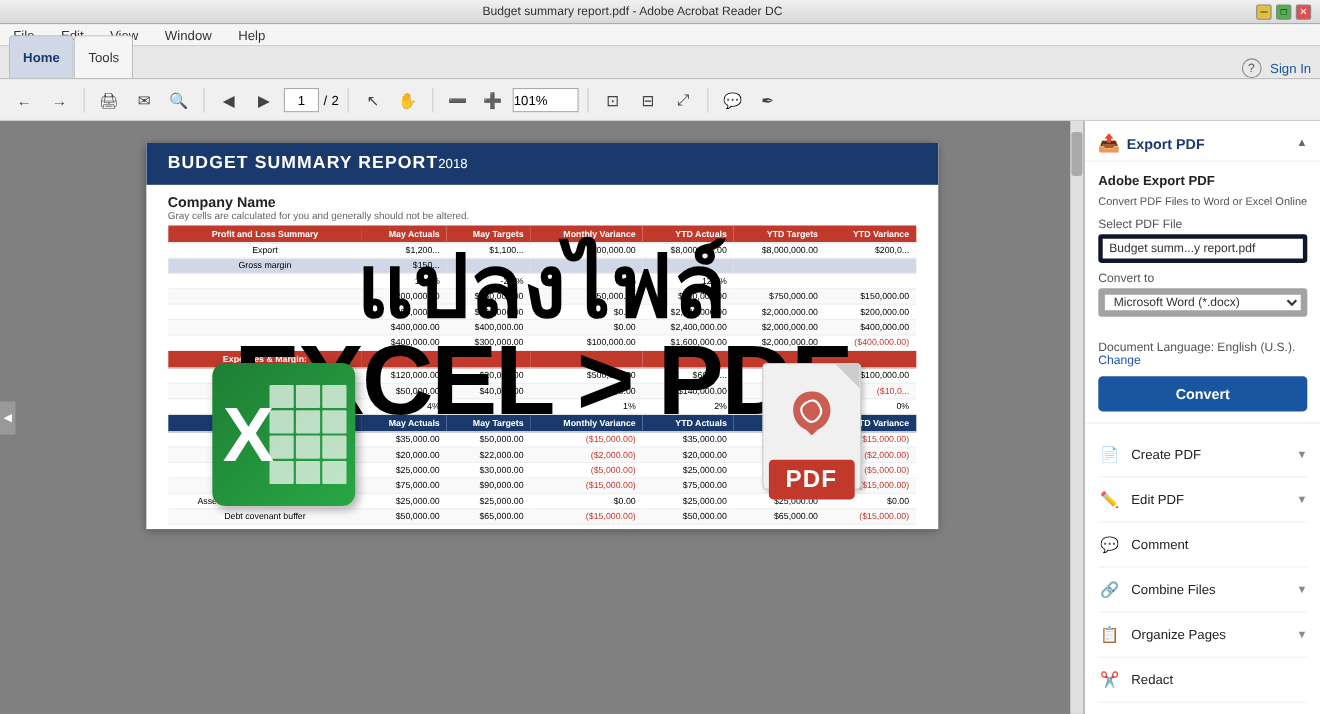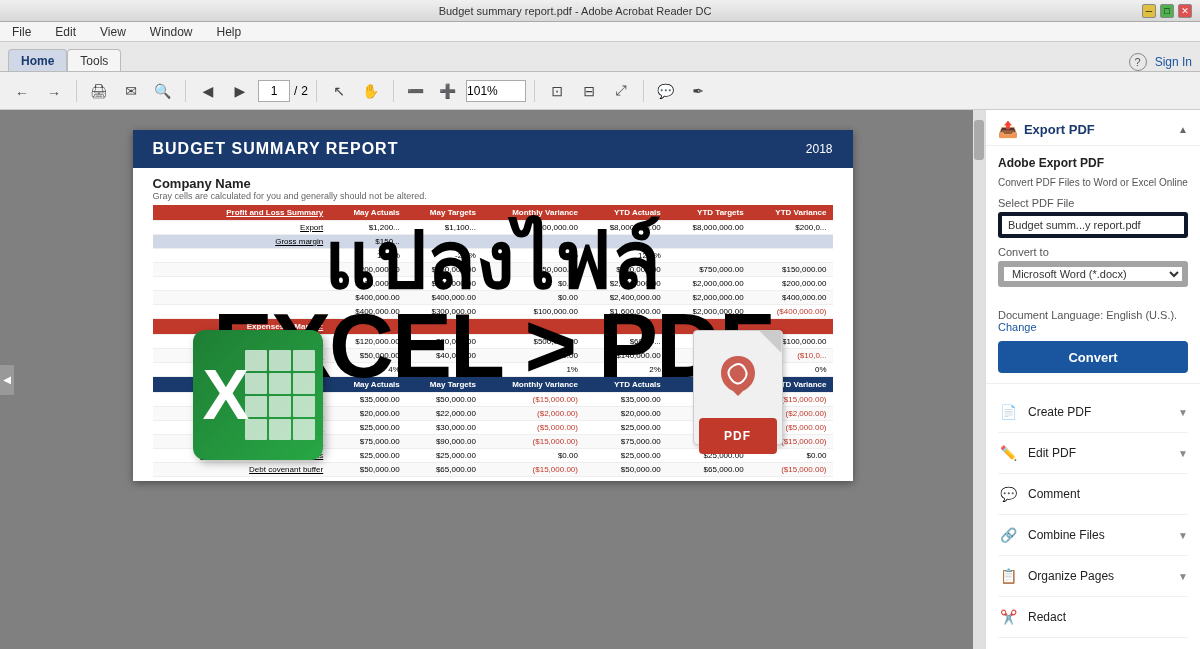--- a/index.html
+++ b/index.html
@@ -37,21 +37,21 @@
     
     #tab-bar {
       height: 30px;
       background: #e8e8e8;
       border-bottom: 1px solid #bbb;
       display: flex;
       align-items: flex-end;
       padding: 0 8px;
     }
     .tab {
-      height: 22px;
+      height: 39px;
       padding: 0 12px;
       background: #f5f5f5;
       border: 1px solid #bbb;
       border-bottom: none;
       border-radius: 4px 4px 0 0;
       display: flex;
       align-items: center;
       gap: 6px;
       font-size: 12px;
       cursor: pointer;
@@ -125,32 +125,31 @@
       position: relative;
       overflow: hidden;
     }
 
     
     .pdf-header {
       background: #1a3a6e;
       color: white;
       padding: 10px 20px;
       display: flex;
-      justify-content: space-between;
       align-items: center;
     }
     .pdf-header h1 { font-size: 16px; font-weight: bold; letter-spacing: 1px; }
 
     .pdf-subheader { padding: 8px 20px 4px; }
     .pdf-subheader .company { font-size: 13px; font-weight: bold; color: #222; }
     .pdf-subheader .note { font-size: 9px; color: #666; }
 
     .pdf-table { width: 100%; border-collapse: collapse; font-size: 8px; }
     .pdf-table td { padding: 2px 6px; border-bottom: 1px solid #eee; text-align: right; }
-    .pdf-table td:first-child { text-align: right; text-decoration: underline; }
+    .pdf-table td:first-child { text-align: center; }
     .pdf-table .section-header td { background: #c0392b; color: white; font-weight: bold; padding: 3px 6px; }
     .pdf-table .section-header-blue td { background: #1a3a6e; color: white; font-weight: bold; padding: 3px 6px; }
     .pdf-table .alt-row td { background: #f9f9f9; }
     .pdf-table .highlight-row td { background: #d0d8e8; }
     .red-text { color: #c0392b; }
 
     
     #overlay {
       position: absolute;
       top: 0; left: 0; right: 0; bottom: 0;
@@ -238,21 +237,21 @@
       left: 5px;
       right: 5px;
       height: 36px;
       background: #c0392b;
       border-radius: 4px;
       display: flex;
       align-items: center;
       justify-content: center;
       color: white;
       font-weight: bold;
-      font-size: 12px;
+      font-size: 22px;
       letter-spacing: 1px;
     }
     .acrobat-logo {
       position: absolute;
       top: 20px;
       left: 50%;
       transform: translateX(-50%);
       width: 50px;
       height: 50px;
     }

